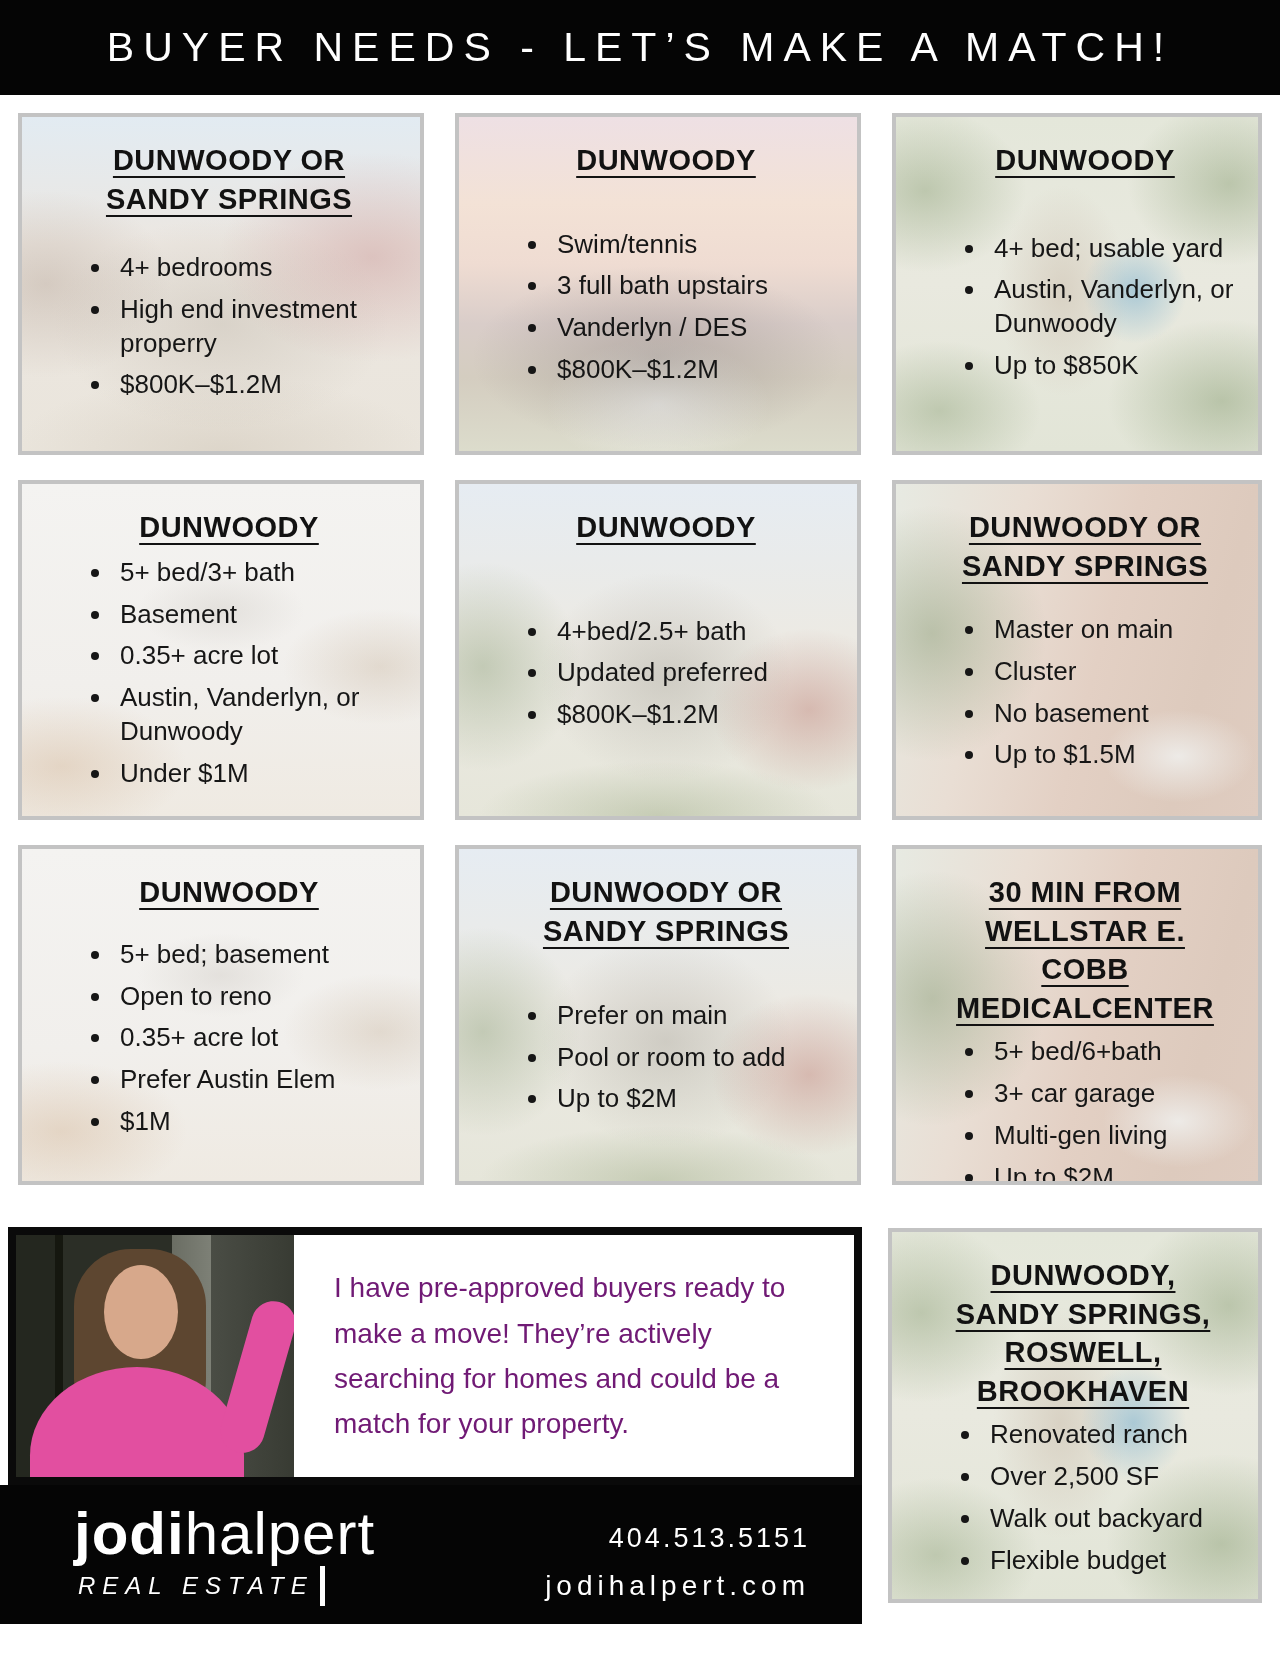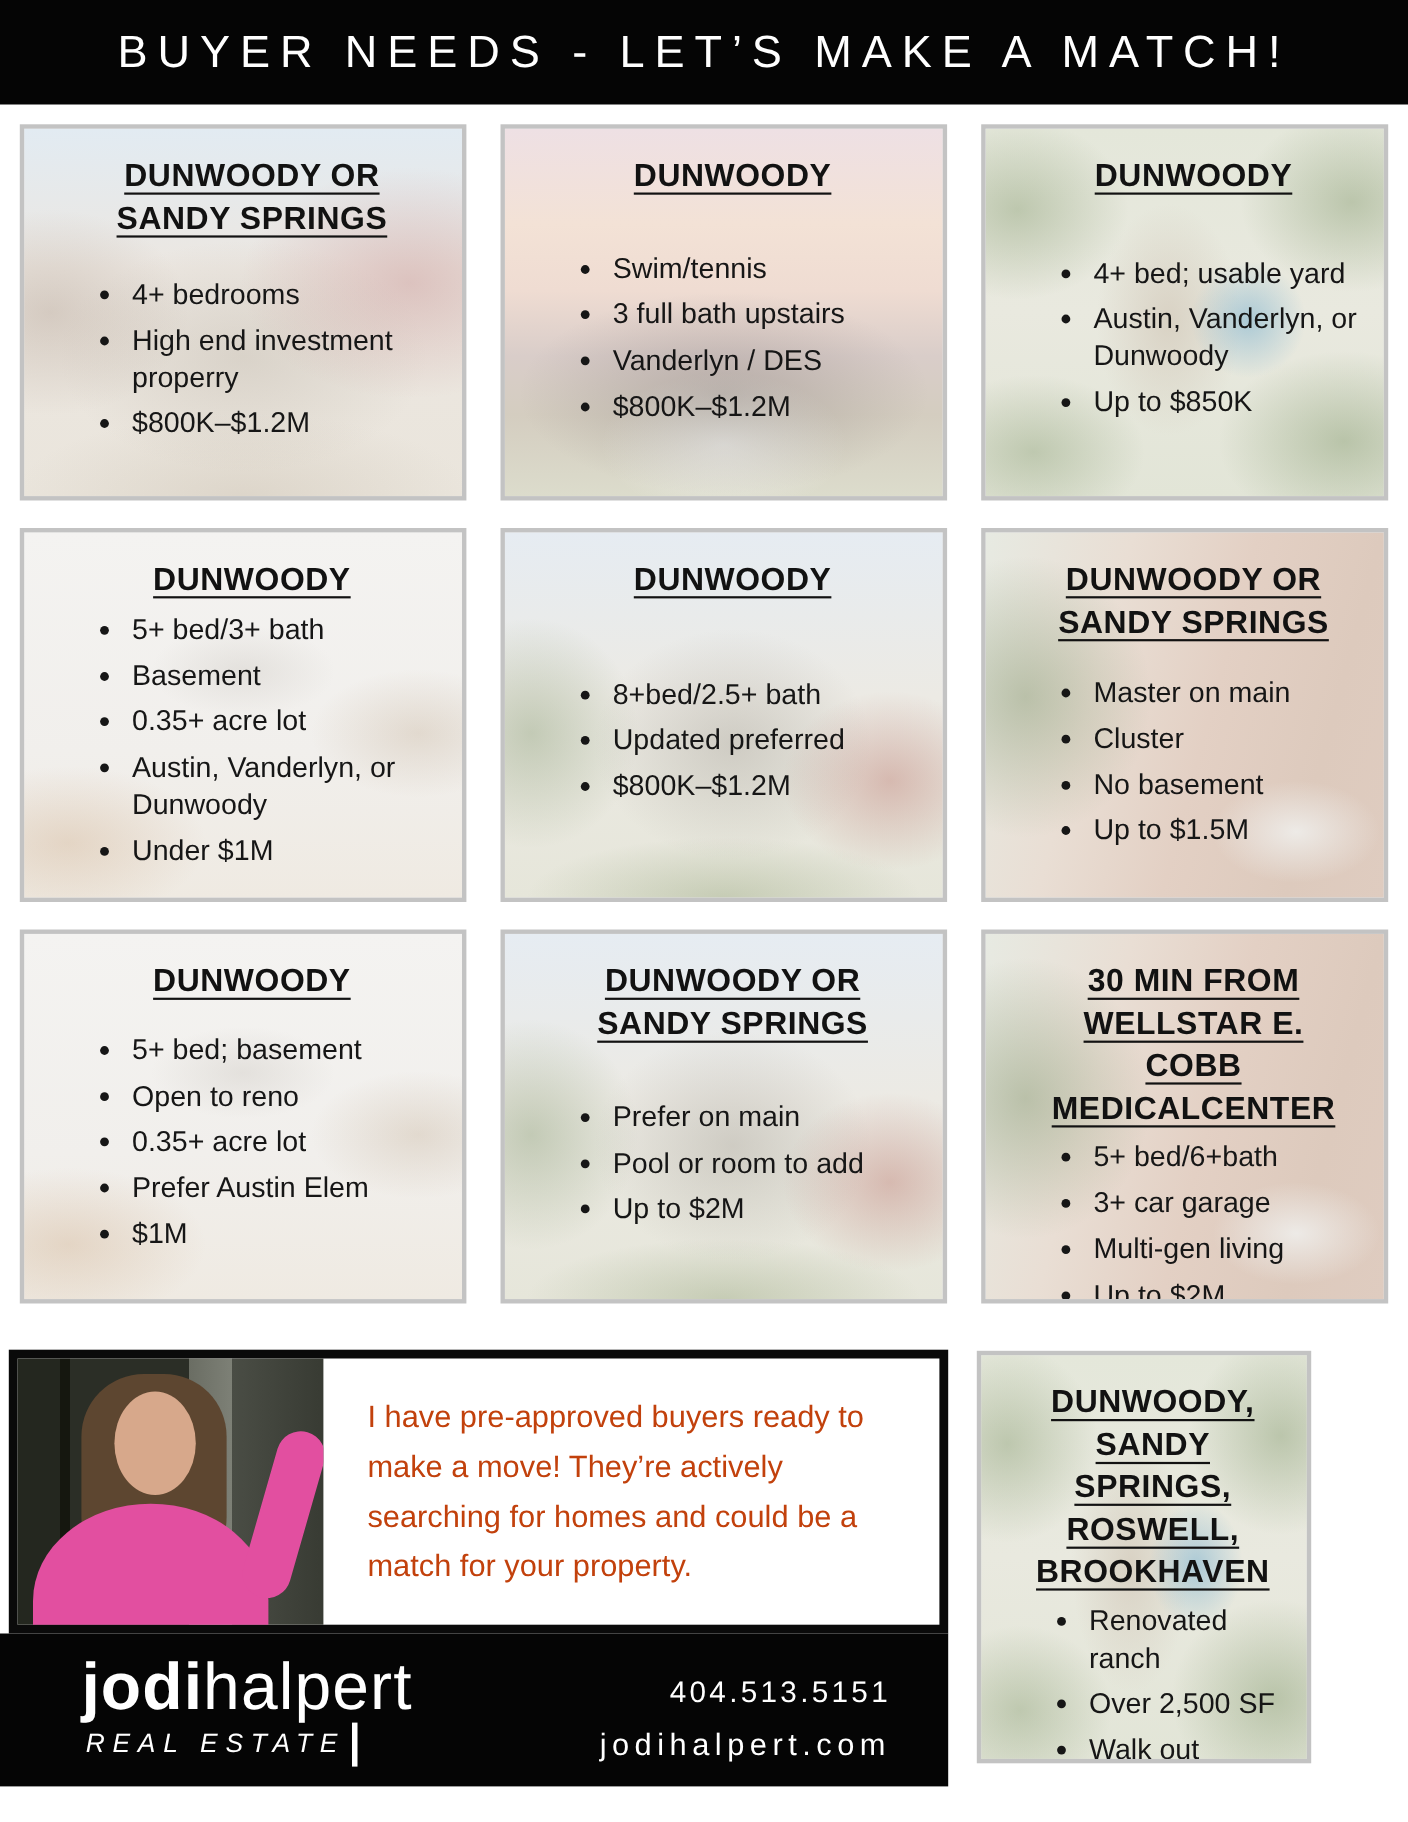--- a/index.html
+++ b/index.html
@@ -96,38 +96,38 @@
   .photo .hair{position:absolute;left:58px;top:14px;width:132px;height:196px;
     background:#5d4630;border-radius:62px 62px 72px 72px;}
   .photo .face{position:absolute;left:88px;top:30px;width:74px;height:94px;
     background:#d7a88b;border-radius:50%;}
   .photo .blouse{position:absolute;left:14px;bottom:-14px;width:214px;height:124px;
     background:var(--brand-pink);border-radius:52% 52% 0 0 / 74% 74% 0 0;}
   .photo .arm{position:absolute;right:14px;top:64px;width:44px;height:156px;
     background:var(--brand-pink);border-radius:24px;transform:rotate(16deg);}
   .promo-text{
     flex:1;display:flex;align-items:center;
-    padding:0 30px 0 40px;font-size:28px;line-height:1.62;color:#c2410c;
+    padding:0 30px 0 40px;font-size:28px;line-height:1.62;color:#701a75;
   }
   .footer{
     height:139px;background:var(--banner-bg);
     display:flex;align-items:center;justify-content:space-between;
     box-sizing:border-box;padding:0 52px 0 74px;
   }
   .brand{color:#fff;line-height:1;text-align:center;}
   .brand-line{font-size:60px;letter-spacing:1px;}
   .brand-bold{font-weight:700;}
   .brand-light{font-weight:400;}
   .brand-sub-row{display:flex;align-items:center;margin-top:2px;font-style:italic;}
   .brand-sub{font-size:24px;letter-spacing:7px;font-weight:400;margin-left:4px;}
   .brand-bar{width:5px;height:40px;background:#fff;margin-left:6px;}
   .contact{text-align:right;color:#fff;margin-top:16px;}
   .phone{font-size:27px;letter-spacing:3px;margin-bottom:16px;}
   .website{font-size:28px;letter-spacing:5px;}
-  .extra-slot{width:304px;margin-left:26px;}
+  .extra-slot{width:374px;margin-left:26px;}
   .extra-slot .card{height:375px;margin-top:1px;}
 </style>
 </head>
 <body>
 
 <header class="banner">
   <h1>BUYER NEEDS - LET’S MAKE A MATCH!</h1>
 </header>
 
 <main class="grid" id="cards-grid">
@@ -171,21 +171,21 @@
           <li>0.35+ acre lot</li>
           <li>Austin, Vanderlyn, or Dunwoody</li>
           <li>Under $1M</li>
         </ul>
     </div>
   </section>
     <section class="card bg-victorian">
     <h2 class="card-title">DUNWOODY</h2>
     <div class="card-body">
       <ul>
-          <li>8+bed/2.5+ bath</li>
+          <li>4+bed/2.5+ bath</li>
           <li>Updated preferred</li>
           <li>$800K–$1.2M</li>
         </ul>
     </div>
   </section>
     <section class="card bg-brick">
     <h2 class="card-title">DUNWOODY OR SANDY SPRINGS</h2>
     <div class="card-body">
       <ul>
           <li>Master on main</li>

